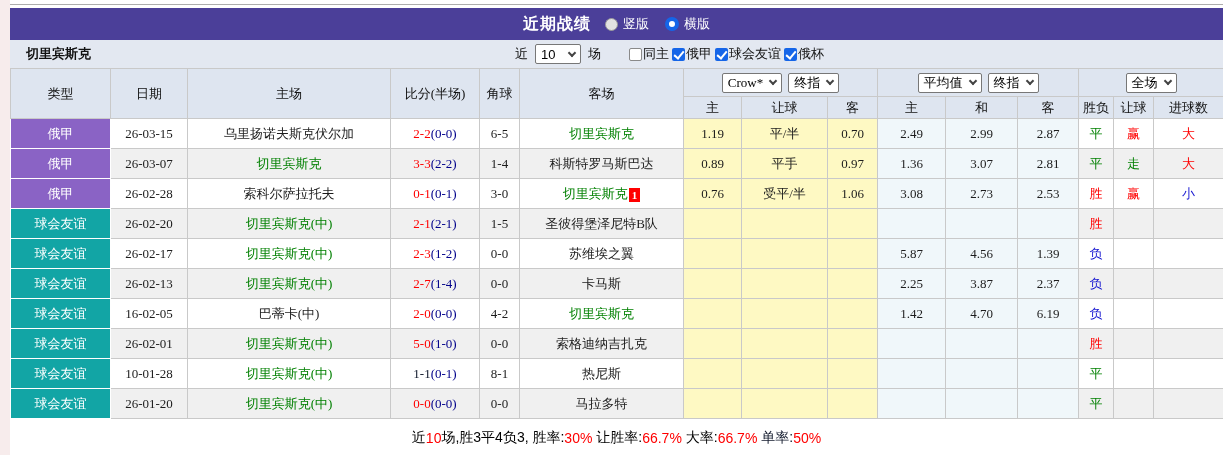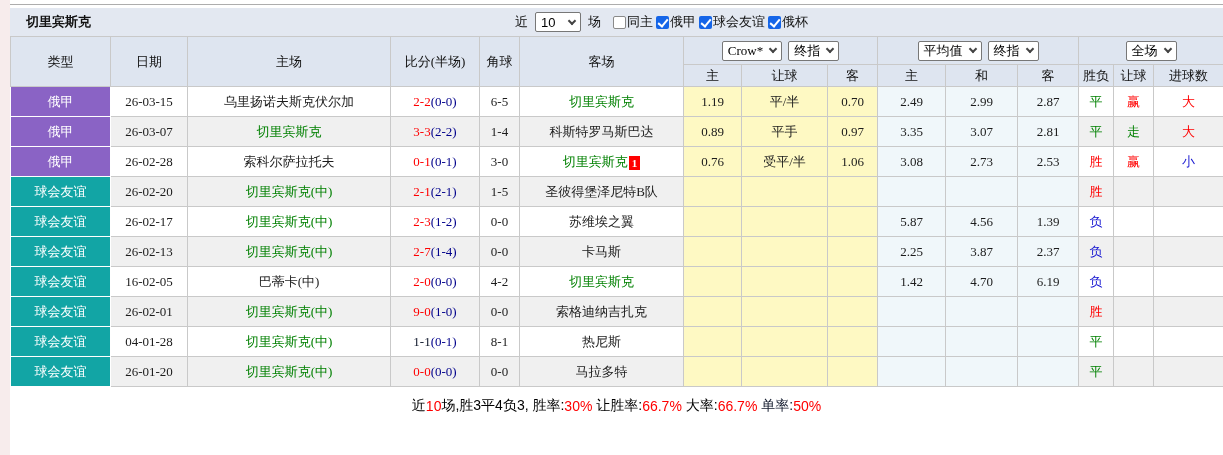--- a/index.html
+++ b/index.html
@@ -27,21 +27,21 @@
          border:1px solid #777; border-radius:2px; height:20px; padding:0 5px; font-size:13px; color:#000; cursor:default; }
   .sel .chev { width:6px; height:6px; border-right:2px solid #444; border-bottom:2px solid #444;
                transform:rotate(45deg); margin-left:7px; margin-top:-3px; flex:none; }
   .sel-num { min-width:46px; margin:0 4px; }
   .cb { width:13px; height:13px; border-radius:2px; display:inline-block; position:relative; flex:none; }
   .cb.on { background:#1565E8; }
   .cb.on::after { content:""; position:absolute; left:4px; top:1px; width:4px; height:8px;
                   border:solid #fff; border-width:0 2px 2px 0; transform:rotate(40deg); }
   .cb.off { background:#fff; border:1px solid #8a8a8a; }
   .cb-item { display:flex; align-items:center; gap:1px; cursor:pointer; }
-  .gap-l { margin-left:9px; }
+  .gap-l { margin-left:25px; }
 
   
   table { width:1213px; border-collapse:collapse; table-layout:fixed;font-family:Liberation Serif, serif; }
   th, td { border:1px solid #C9C9C9; text-align:center; font-size:13px; color:#1c1c1c;
            padding:0; overflow:hidden; white-space:nowrap; }
   thead th { background:#DEE5F0; font-weight:normal; color:#111; }
   .hd-top th { height:28px; }
   .hd-sub th { height:22px; }
   .selwrap { display:flex; align-items:center; justify-content:center; gap:6px; }
   tbody tr { height:30px; }
@@ -59,20 +59,33 @@
 </head>
 <body>
 
 <div class="left-strip"></div>
 
 <div class="module">
   <div class="top-gap">
       <div class="line"></div>
     </div>
 
+  <div class="titlebar" style="background: rgb(75, 63, 153);">
+    <span class="title">近期战绩</span>
+    <div class="radio-group">
+      <div class="radio-item">
+        <span class="radio-off"></span>
+        <span class="lbl">竖版</span>
+      </div>
+      <div class="radio-item">
+        <span class="radio-on"></span>
+        <span class="lbl">横版</span>
+      </div>
+    </div>
+  </div>
 
   <div class="controls">
     <span class="team-name">切里宾斯克</span>
     <div class="ctrl-group">
       <span>近</span>
       <div class="sel sel-num">
         <span>10</span>
         <i class="chev"></i>
       </div>
       <span>场</span>
@@ -187,21 +200,21 @@
         <tr>
           <td class="type" style="background: rgb(138, 99, 197);">俄甲</td>
           <td>26-03-07</td>
           <td><span style="color: rgb(0, 128, 0);">切里宾斯克</span></td>
           <td><span style="color: rgb(255, 0, 0);">3-3</span><span style="color: rgb(0, 0, 139);">(2-2)</span></td>
           <td>1-4</td>
           <td><span>科斯特罗马斯巴达</span></td>
           <td class="crow">0.89</td>
           <td class="crow">平手</td>
           <td class="crow">0.97</td>
-          <td class="avg">3.35</td>
+          <td class="avg">1.36</td>
           <td class="avg">3.07</td>
           <td class="avg">2.81</td>
           <td style="color: rgb(0, 128, 0);">平</td>
           <td style="color: rgb(0, 128, 0);">走</td>
           <td style="color: rgb(255, 0, 0);">大</td>
         </tr>
         <tr>
           <td class="type" style="background: rgb(138, 99, 197);">俄甲</td>
           <td>26-02-28</td>
           <td><span>索科尔萨拉托夫</span></td>
@@ -283,36 +296,36 @@
           <td class="avg">4.70</td>
           <td class="avg">6.19</td>
           <td style="color: rgb(20, 20, 208);">负</td>
           <td style="color: rgb(0, 0, 0);"></td>
           <td style="color: rgb(0, 0, 0);"></td>
         </tr>
         <tr>
           <td class="type" style="background: rgb(18, 165, 165);">球会友谊</td>
           <td>26-02-01</td>
           <td><span style="color: rgb(0, 128, 0);">切里宾斯克(中)</span></td>
-          <td><span style="color: rgb(255, 0, 0);">9-0</span><span style="color: rgb(0, 0, 139);">(1-0)</span></td>
+          <td><span style="color: rgb(255, 0, 0);">5-0</span><span style="color: rgb(0, 0, 139);">(1-0)</span></td>
           <td>0-0</td>
           <td><span>索格迪纳吉扎克</span></td>
           <td class="crow"></td>
           <td class="crow"></td>
           <td class="crow"></td>
           <td class="avg"></td>
           <td class="avg"></td>
           <td class="avg"></td>
           <td style="color: rgb(255, 0, 0);">胜</td>
           <td style="color: rgb(0, 0, 0);"></td>
           <td style="color: rgb(0, 0, 0);"></td>
         </tr>
         <tr>
           <td class="type" style="background: rgb(18, 165, 165);">球会友谊</td>
-          <td>04-01-28</td>
+          <td>10-01-28</td>
           <td><span style="color: rgb(0, 128, 0);">切里宾斯克(中)</span></td>
           <td><span style="color: #0f172a;">1-1</span><span style="color: rgb(0, 0, 139);">(0-1)</span></td>
           <td>8-1</td>
           <td><span>热尼斯</span></td>
           <td class="crow"></td>
           <td class="crow"></td>
           <td class="crow"></td>
           <td class="avg"></td>
           <td class="avg"></td>
           <td class="avg"></td>

